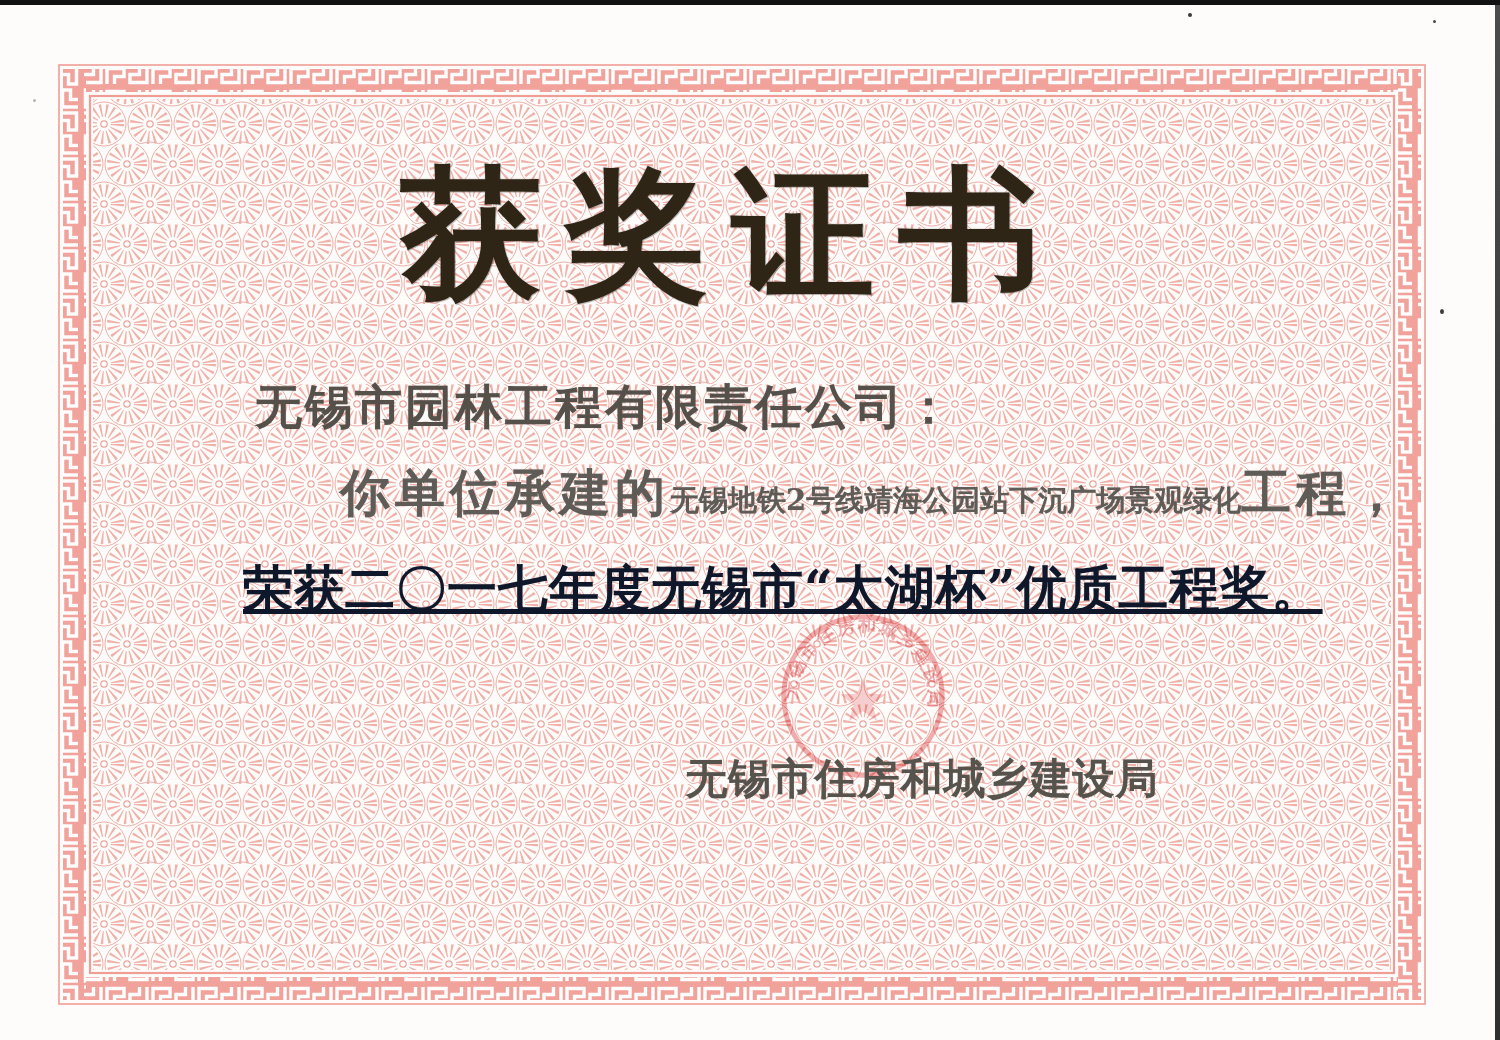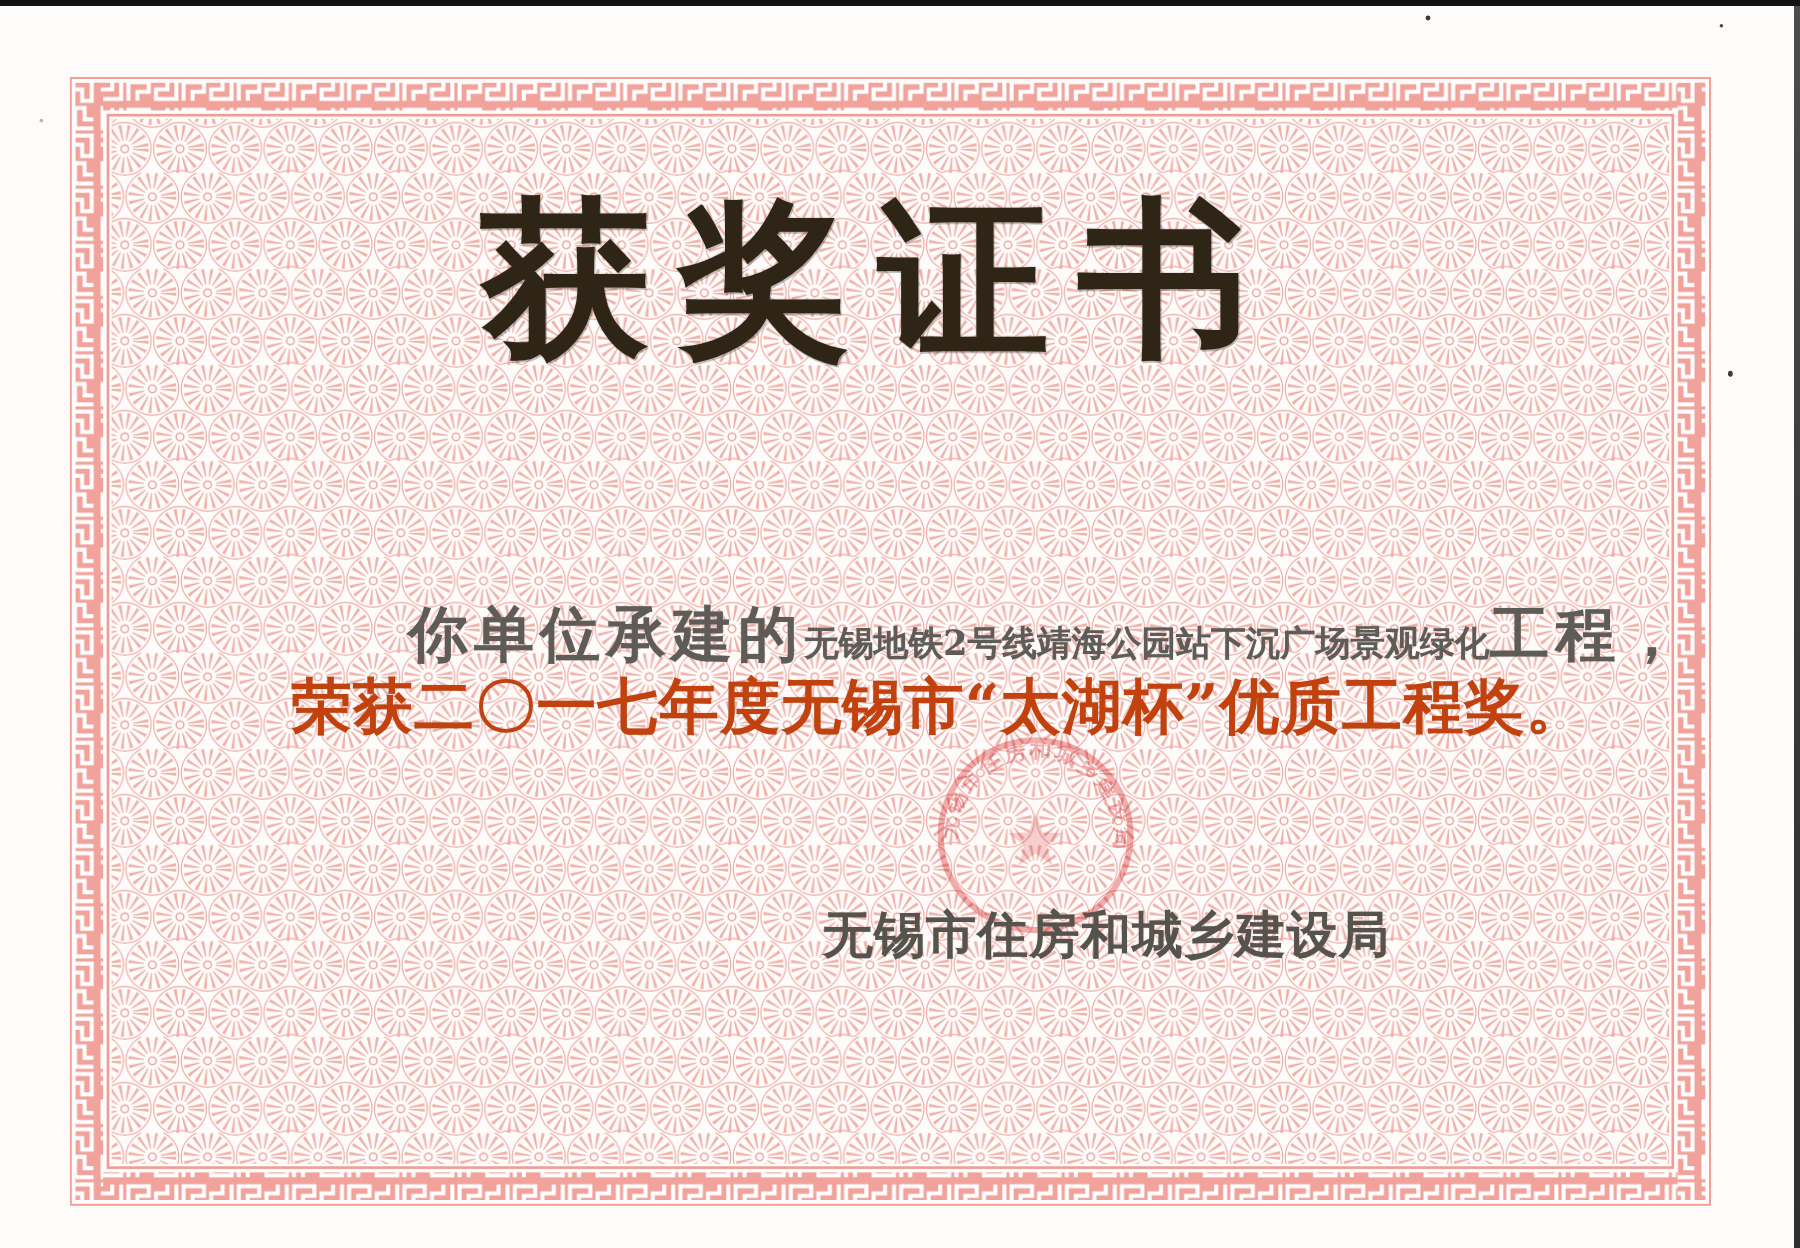--- a/index.html
+++ b/index.html
@@ -30,29 +30,29 @@
     letter-spacing:24px; margin-left:-24px;
     color:#2f2517;
     text-shadow:0 0 2px rgba(47,37,23,0.35), 1px 1px 0 rgba(47,37,23,0.25);
   }
   .recipient {
     left:197px; top:312px;
     font-size:47px; font-weight:700; letter-spacing:3px;
     color:#55504a; text-shadow:0 0 1px rgba(85,80,74,0.45);
   }
   .body-line {
-    left:282px; top:432px; color:#5f5b56;
+    left:282px; top:396px; color:#5f5b56;
     text-shadow:0 0 1px rgba(95,91,86,0.4);
   }
   .body-line .big { font-size:50px; font-weight:700; letter-spacing:5px; }
   .body-line .small { font-size:29px; font-weight:700; letter-spacing:0px; }
   .award-line {
     left:185px; top:492px;
     font-size:50px; font-weight:700; letter-spacing:1px;
-    color:#c2410c; text-shadow:0 0 1px rgba(90,86,81,0.4);
+    color:#0f172a; text-shadow:0 0 1px rgba(90,86,81,0.4);text-decoration:underline;
   }
   .signature {
     position:absolute; left:564px; top:687px; width:600px; text-align:center; z-index:10;
     color:#56524c; text-shadow:0 0 1px rgba(86,82,76,0.4);
   }
   .issuer { font-size:42px; font-weight:700; letter-spacing:1px; }
   .date   { font-size:40px; font-weight:700; letter-spacing:5px; margin-top:9px; }
   .seal {
     position:absolute; left:713px; top:540px; width:184px; height:184px;
     z-index:5; opacity:0.62; filter:blur(0.4px);
@@ -123,20 +123,21 @@
         <path id="sealArc" d="M 30 118 A 72 72 0 1 1 170 118" fill="none"></path>
       </defs>
       <text font-size="20" font-weight="bold" fill="#e87f82" letter-spacing="2" font-family="DejaVu Serif, serif">
         <textPath href="#sealArc" startOffset="14">无锡市住房和城乡建设局</textPath>
       </text>
       <path d="M100 80 L106.2 97.6 L124.8 98 L110 109.4 L115.4 127.2 L100 116.6 L84.6 127.2 L90 109.4 L75.2 98 L93.8 97.6 Z" fill="#e87c7e" opacity="0.55"></path>
     </svg>
 
     <div class="txt title">获奖证书</div>
 
+    <div class="txt recipient">无锡市园林工程有限责任公司：</div>
 
     <div class="txt body-line">
       <span class="big">你单位承建的</span><span class="small">无锡地铁2号线靖海公园站下沉广场景观绿化</span><span class="big">工程，</span>
     </div>
 
     <div class="txt award-line">荣获二〇一七年度无锡市“太湖杯”优质工程奖。</div>
 
     <div class="signature">
       <div class="issuer">无锡市住房和城乡建设局</div>
     </div>

